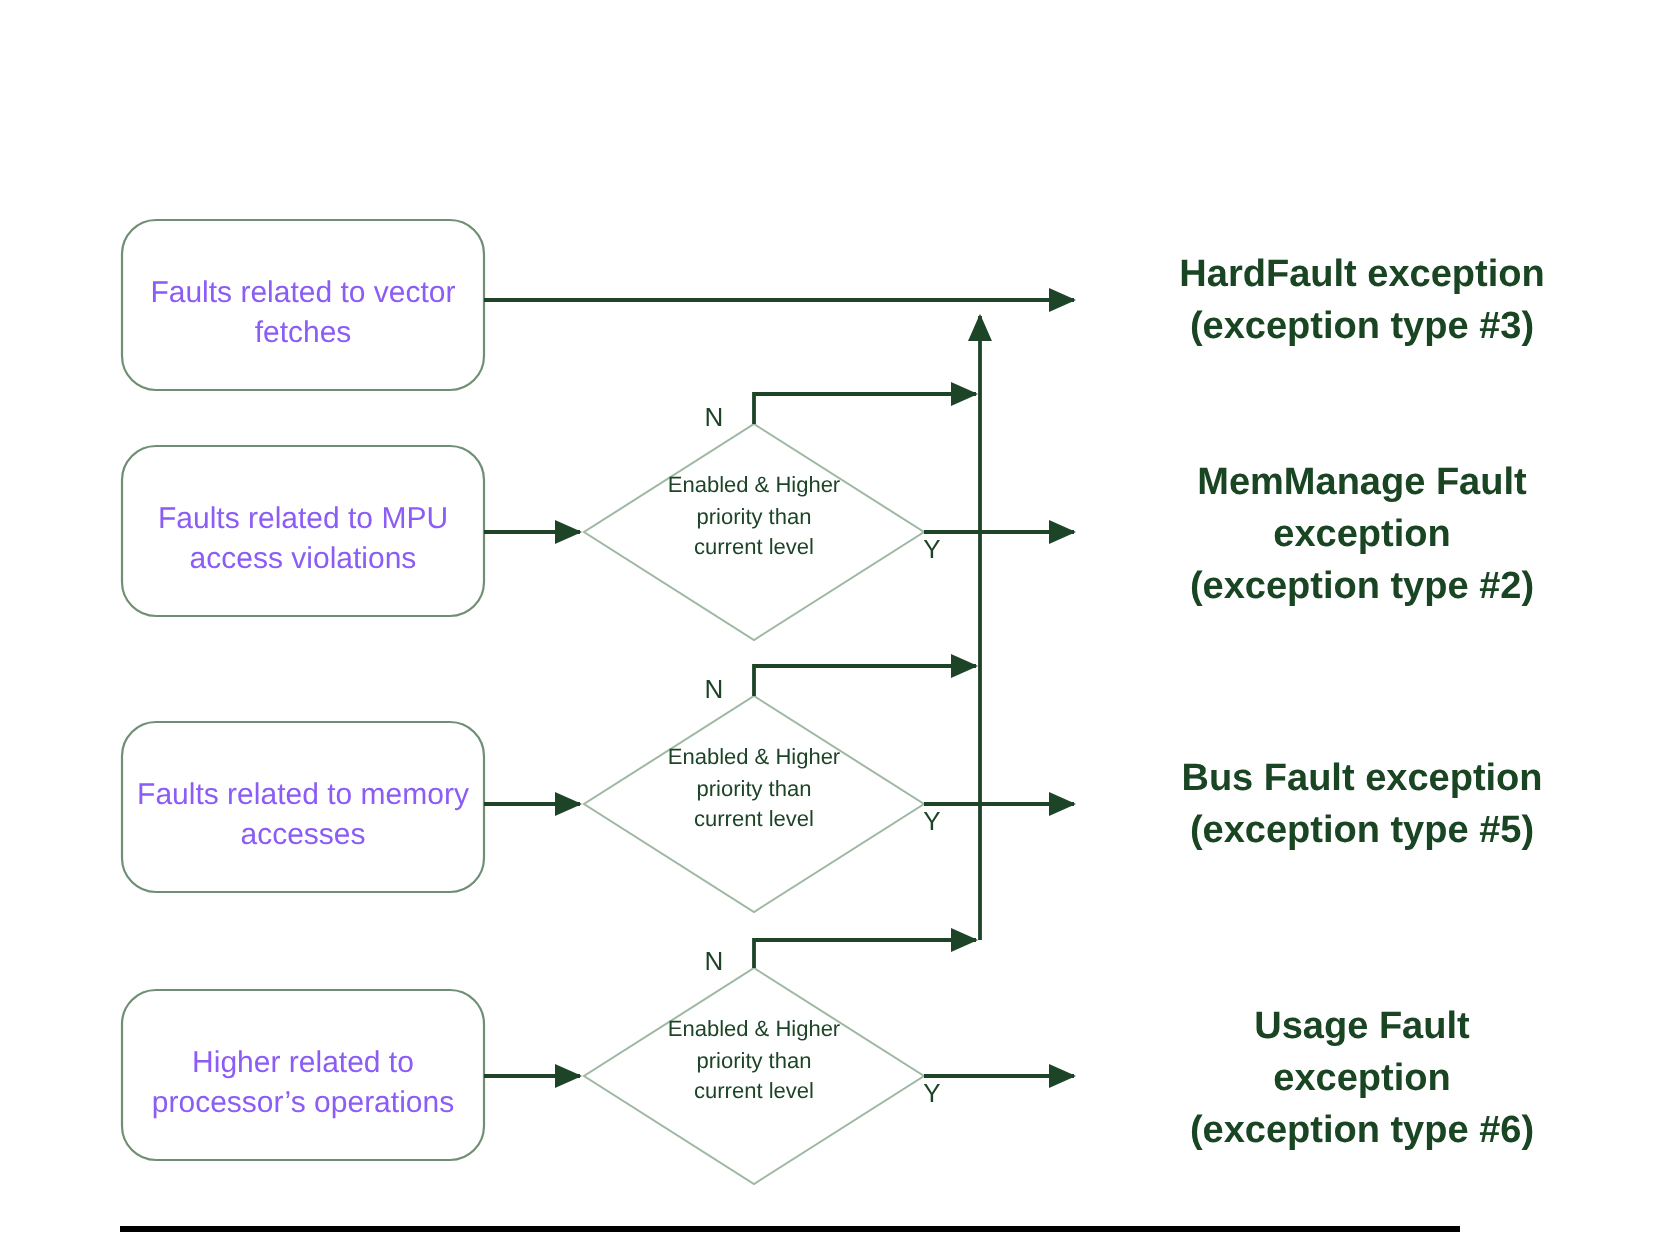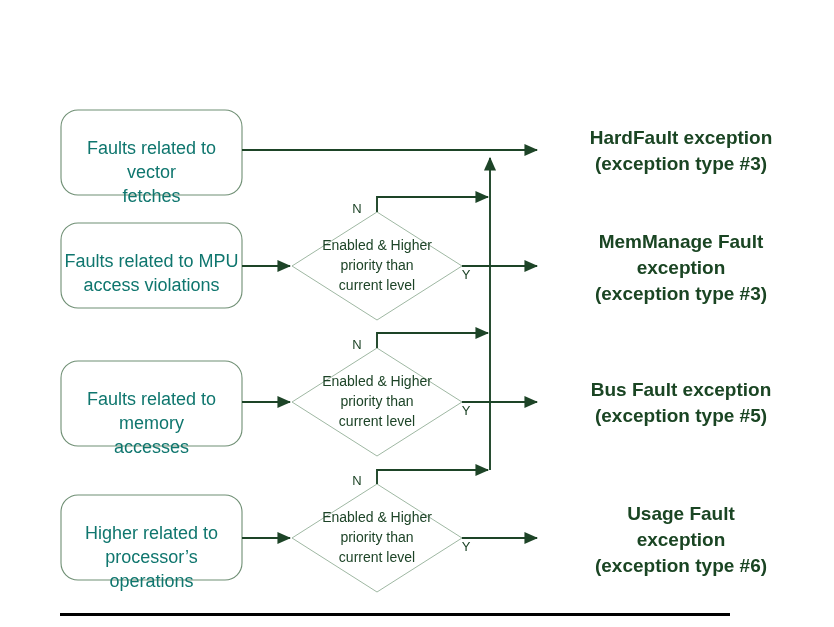--- a/index.html
+++ b/index.html
@@ -29,25 +29,25 @@
   }
   
   .txt {
     position: absolute;
     color: #1d4427;
     text-align: center;
     line-height: 1.33;
     white-space: pre-line;
   }
   .src-box-label {
-    font-size: 18px;
-    color: #0f766e;
+    font-size: 15px;
+    color: #8b5cf6;
   }
   .diamond-label {
-    font-size: 14px;
+    font-size: 11px;
     color: #1d4427;
     line-height: 1.42;
   }
   .branch-label {
     font-size: 13px;
     color: #1d4427;
   }
   .out-label {
     font-size: 19px;
     font-weight: bold;
@@ -122,21 +122,21 @@
   <div class="txt branch-label" style="left:346px; top:472px; width:22px;">N</div>
 
   <div class="txt branch-label" style="left:455px; top:266px; width:22px;">Y</div>
   <div class="txt branch-label" style="left:455px; top:402px; width:22px;">Y</div>
   <div class="txt branch-label" style="left:455px; top:538px; width:22px;">Y</div>
 
   <div class="txt out-label" style="left:551px; top:125px; width:260px;">HardFault exception
 (exception type #3)</div>
   <div class="txt out-label" style="left:551px; top:229px; width:260px;">MemManage Fault
 exception
-(exception type #3)</div>
+(exception type #2)</div>
   <div class="txt out-label" style="left:551px; top:377px; width:260px;">Bus Fault exception
 (exception type #5)</div>
   <div class="txt out-label" style="left:551px; top:501px; width:260px;">Usage Fault
 exception
 (exception type #6)</div>
 
   <div class="rule" style="left:60px; top:613px; width:670px;"></div>
 
 </div>
 

